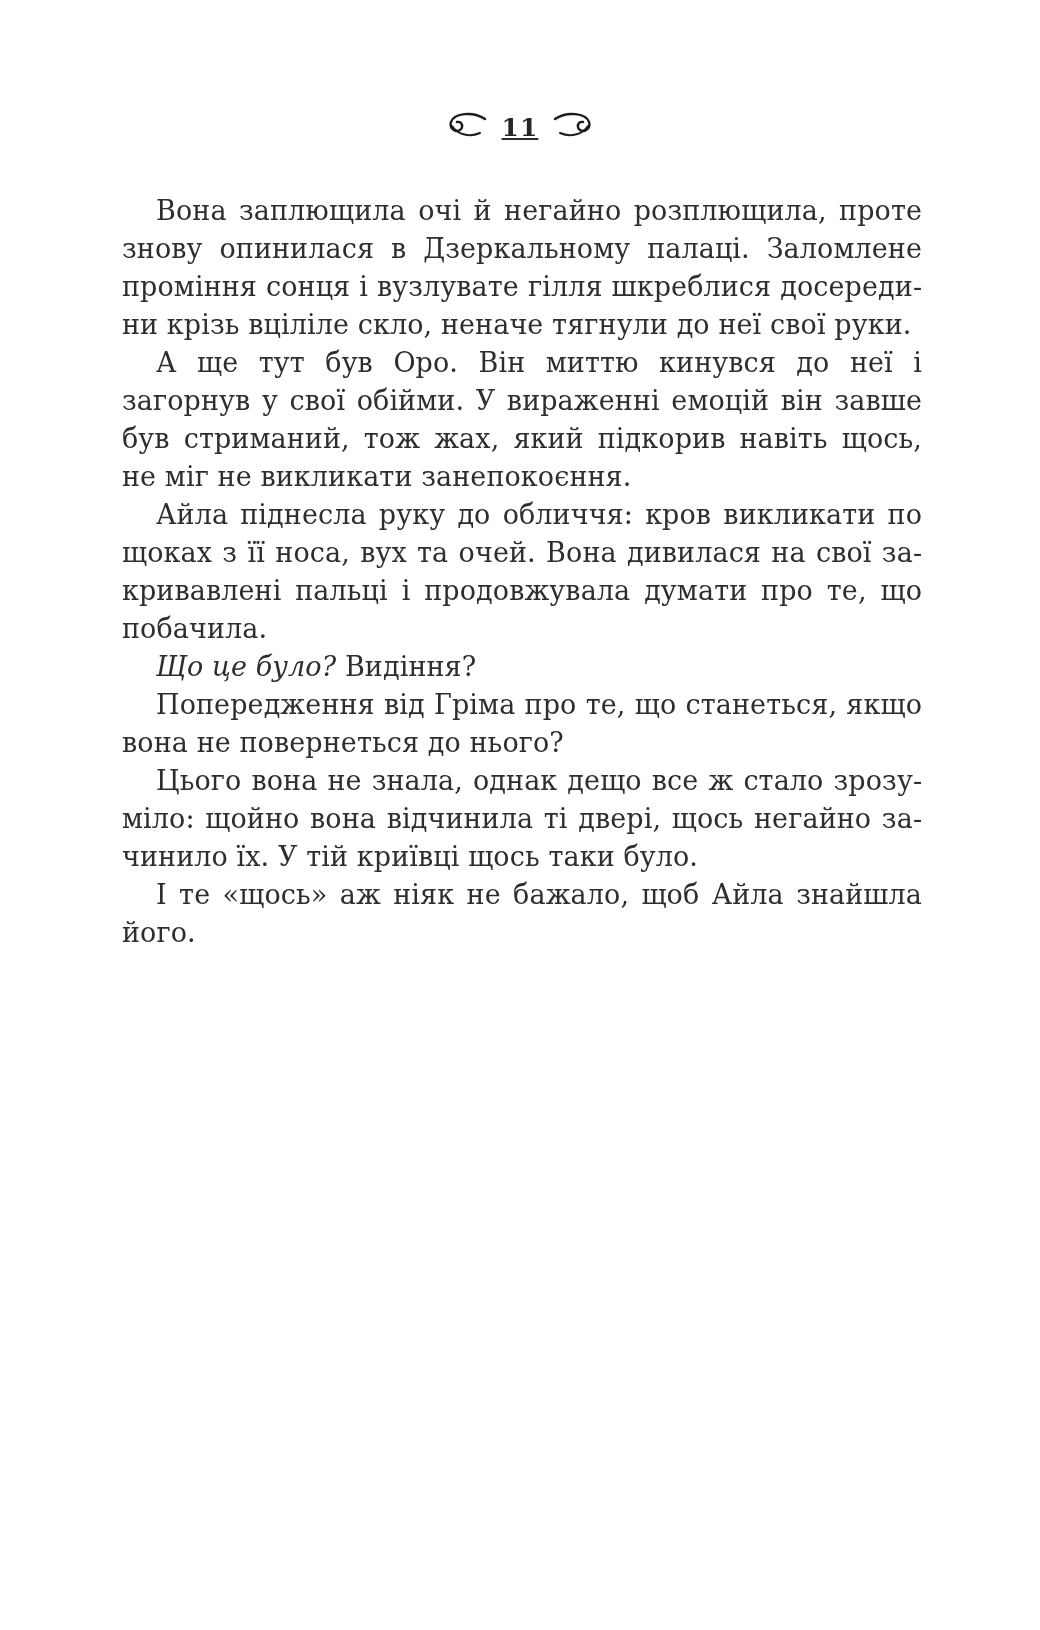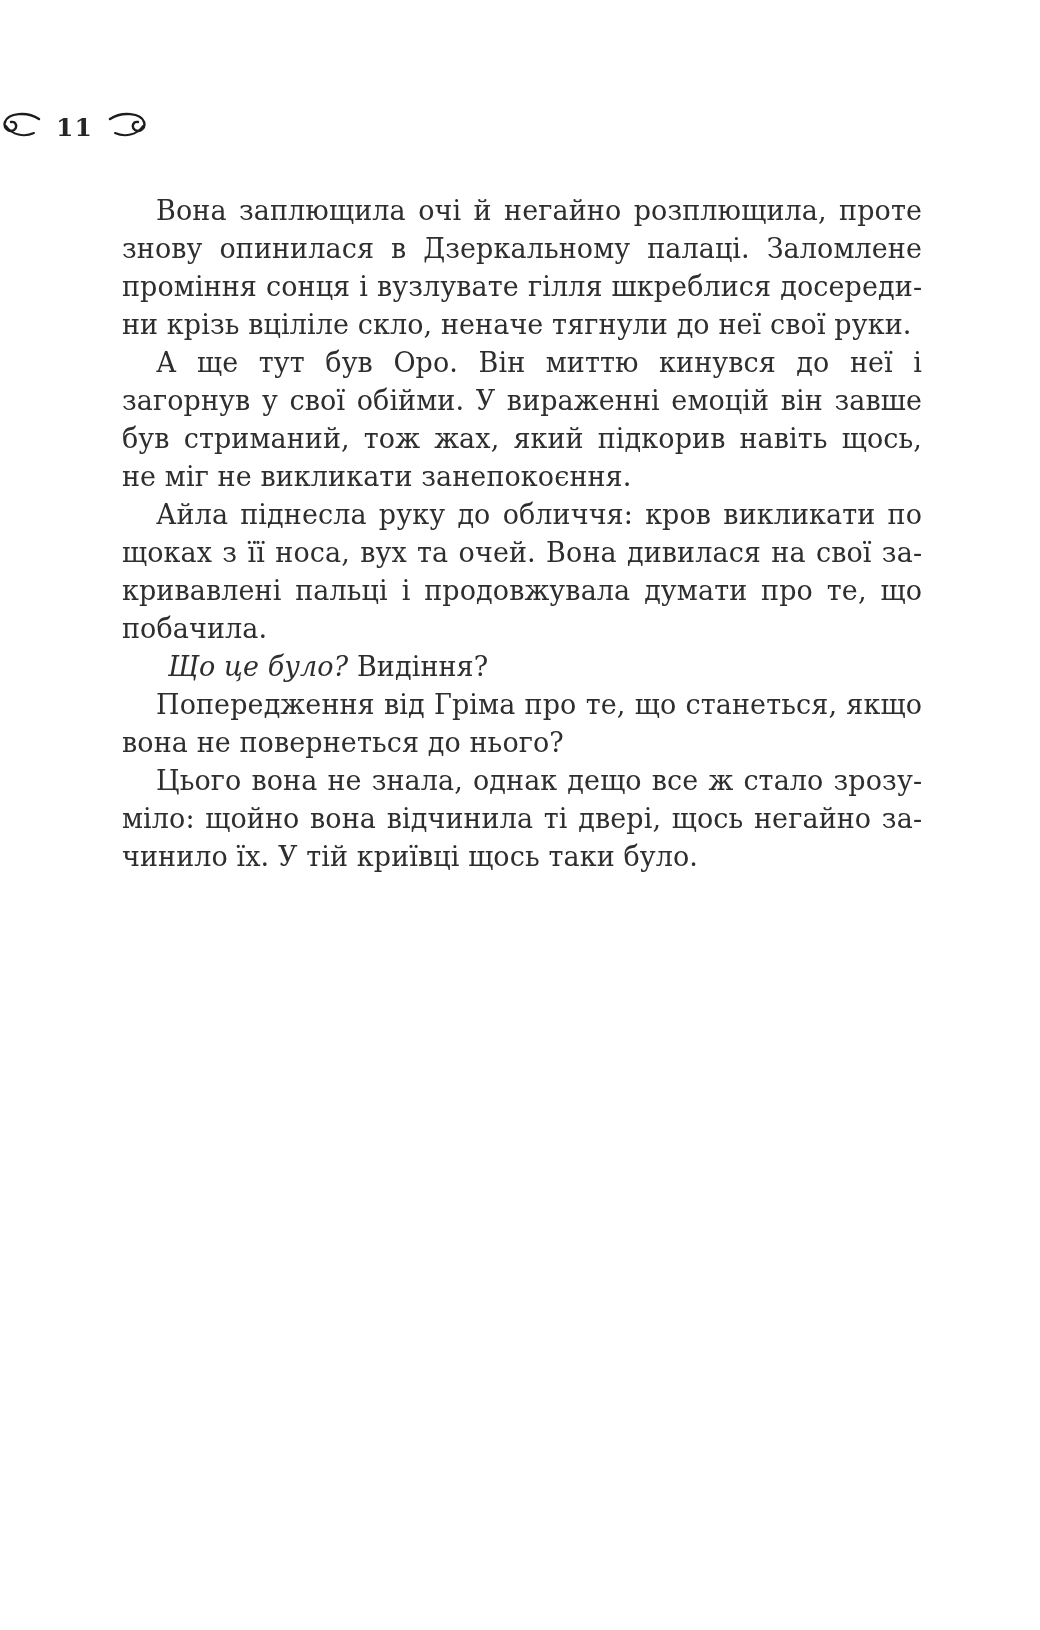--- a/index.html
+++ b/index.html
@@ -15,23 +15,24 @@
     font-family: "DejaVu Serif", "Liberation Serif", serif;
     color: #2e2e2e;
     overflow: hidden;
   }
   .page-header {
     position: absolute;
     top: 112px;
     left: 0;
     width: 100%;
     display: flex;
-    justify-content: flex-start;
+    justify-content: center;
     align-items: center;
     gap: 14px;
+    text-decoration: underline;
   }
   .page-number {
     font-size: 25px;
     font-weight: 600;
     letter-spacing: 1px;
     color: #262626;
     line-height: 1;
     padding-top: 2px;
   }
   .flourish {
@@ -51,21 +52,20 @@
     text-align: justify;
     letter-spacing: 0.1px;
   }
   .text-block p {
     margin: 0;
     text-indent: 34px;
     hyphens: manual;
   }
   .text-block em {
     font-style: italic;
-    margin-left: 12px;
   }
 </style>
 </head>
 <body>
 
 <div class="page">
 
   <header class="page-header">
     <span class="flourish left">
       <svg width="42" height="28" viewBox="0 0 42 28" aria-hidden="true">
@@ -82,15 +82,16 @@
     </span>
   </header>
 
   <main class="text-block">
     <p>Вона заплющила очі й негайно розплющила, проте знову опинилася в Дзеркальному палаці. Заломлене проміння сонця і вузлувате гілля шкреблися досереди­ни крізь вціліле скло, неначе тягнули до неї свої руки.</p>
     <p>А ще тут був Оро. Він миттю кинувся до неї і загорнув у свої обійми. У вираженні емоцій він завше був стри­маний, тож жах, який підкорив навіть щось, не міг не викликати занепокоєння.</p>
     <p>Айла піднесла руку до обличчя: кров викликати по щоках з її носа, вух та очей. Вона дивилася на свої за­кривавлені пальці і продовжувала думати про те, що побачила.</p>
     <p><em>Що це було?</em> <span>Видіння?</span></p>
     <p>Попередження від Гріма про те, що станеться, якщо вона не повернеться до нього?</p>
     <p>Цього вона не знала, однак дещо все ж стало зрозу­міло: щойно вона відчинила ті двері, щось негайно за­чинило їх. У тій криївці щось таки було.</p>
+    <p>І те «щось» аж ніяк не бажало, щоб Айла знайшла його.</p>
   </main>
 
 </div>
 
 </body></html>

